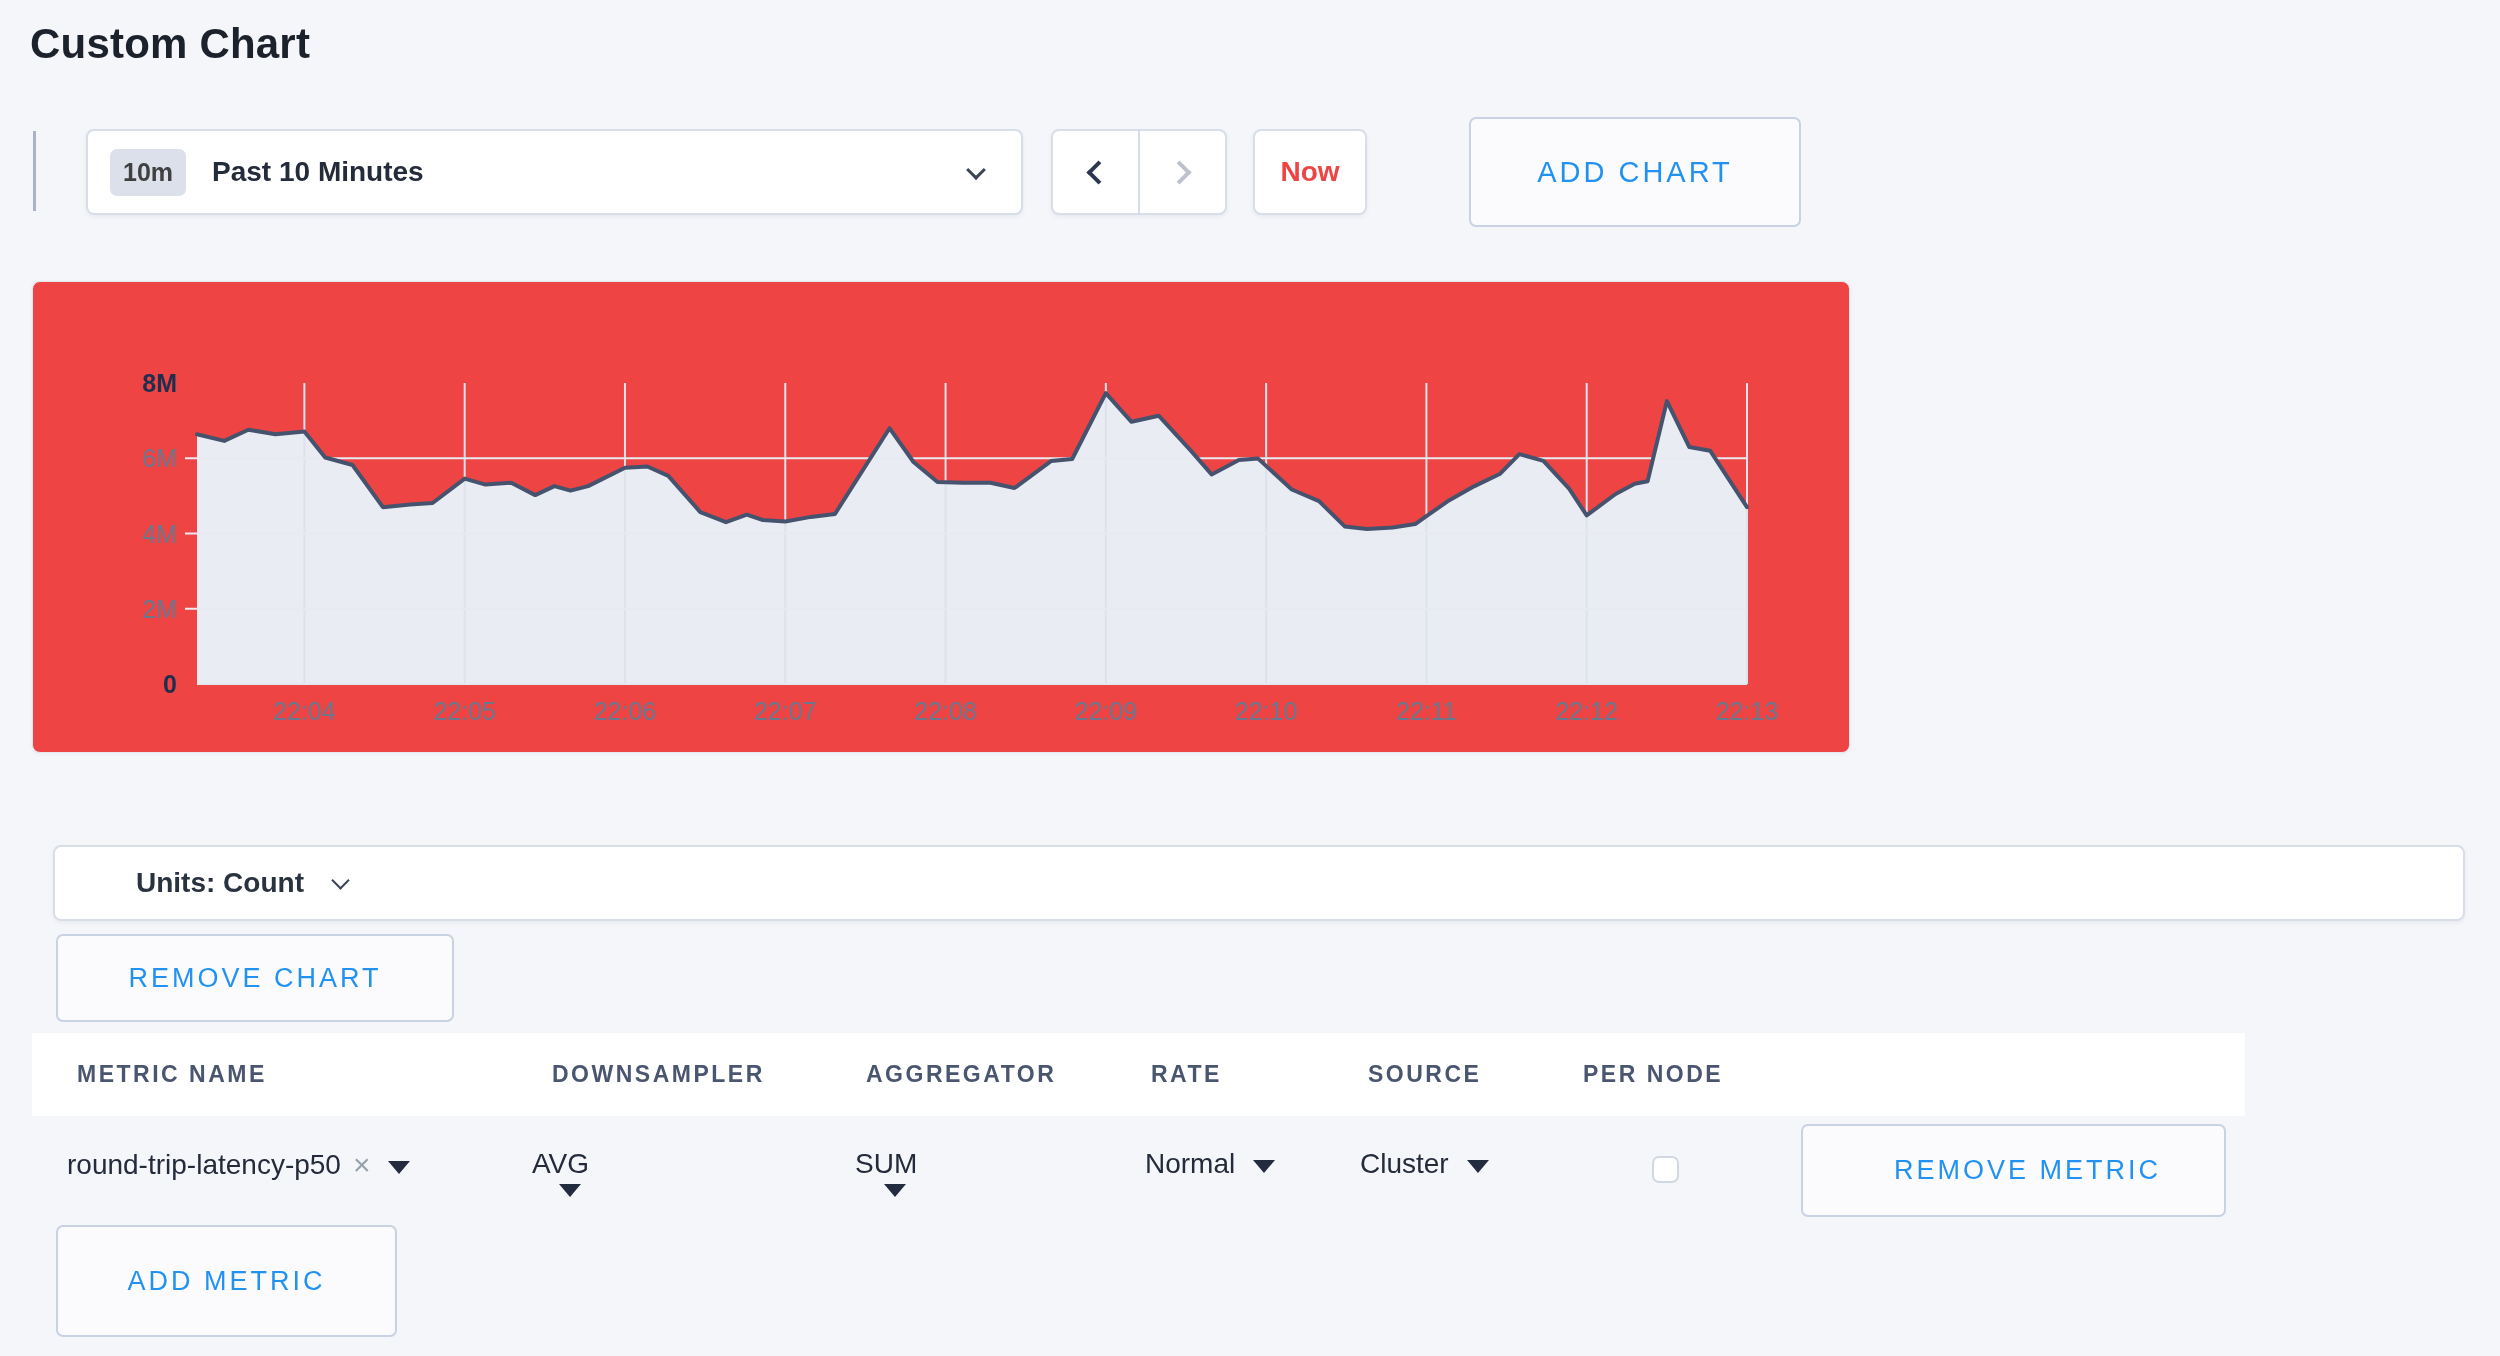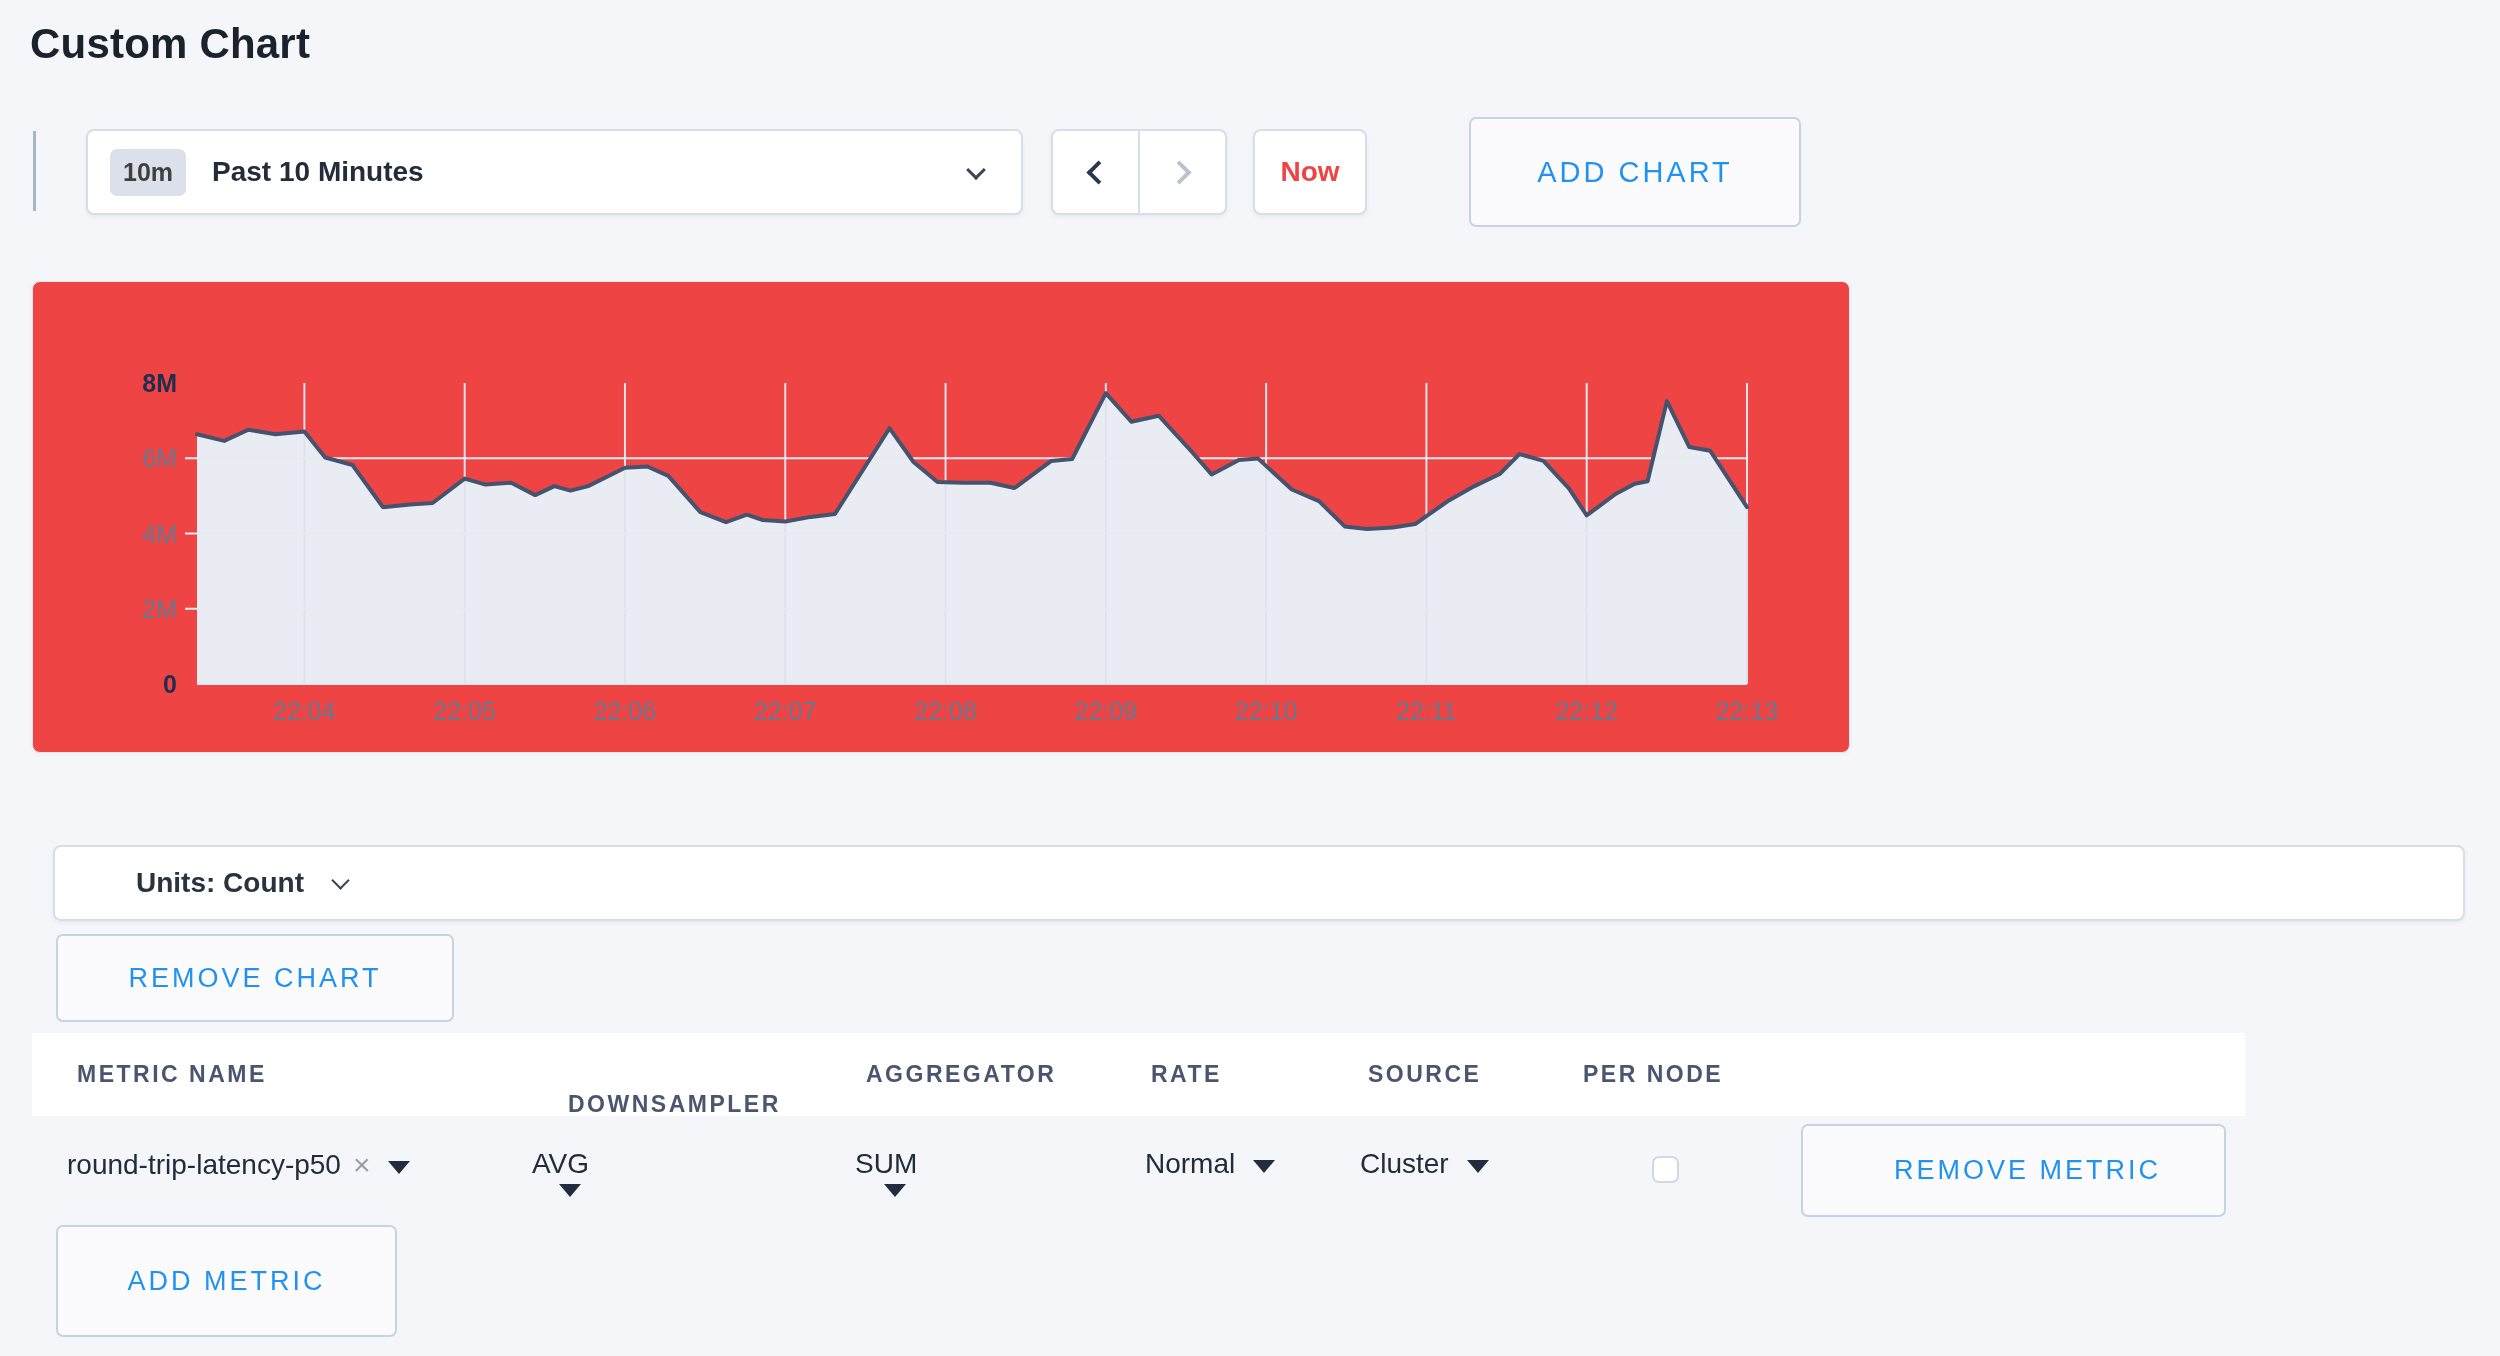--- a/index.html
+++ b/index.html
@@ -97,21 +97,21 @@
 
   .remove-chart-btn { left:56px; top:934px; width:398px; height:88px; font-size:27px; }
 
   
   .table-header { left:32px; top:1033px; width:2213px; height:83px; background:#ffffff; }
   .th {
     position:absolute; top:28px;
     font-size:23px; font-weight:bold; color:#4a5670;
     letter-spacing:2.5px; white-space:nowrap;
   }
-  .th-0 { left:45px; }  .th-1 { left:536px;margin-top:30px; } .th-2 { left:834px; }
+  .th-0 { left:45px; }  .th-1 { left:520px; } .th-2 { left:834px; }
   .th-3 { left:1119px; } .th-4 { left:1336px; } .th-5 { left:1551px; }
 
   .metric-row { left:32px; top:1140px; width:2213px; height:64px; }
   .cell { position:absolute; top:8px; display:flex; align-items:center; white-space:nowrap; cursor:pointer; }
   .cell-text { font-size:28px; color:#242b3a; }
   .x-icon { font-size:30px; color:#98a0ac; margin-left:12px; cursor:pointer; }
   .caret {
     width:0; height:0; display:inline-block;
     border-left:11px solid transparent;
     border-right:11px solid transparent;

